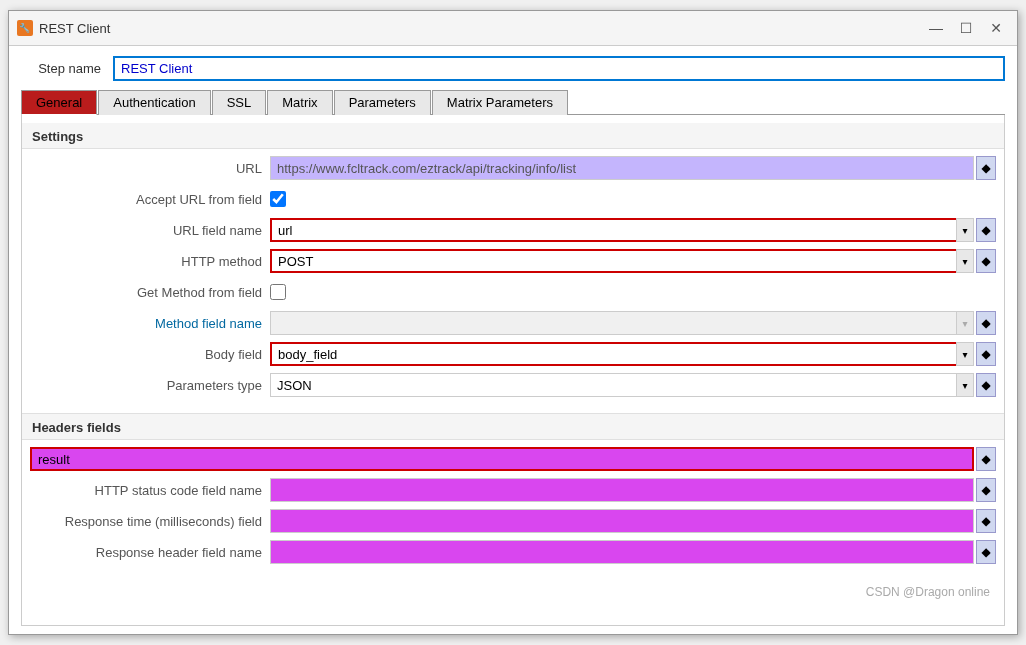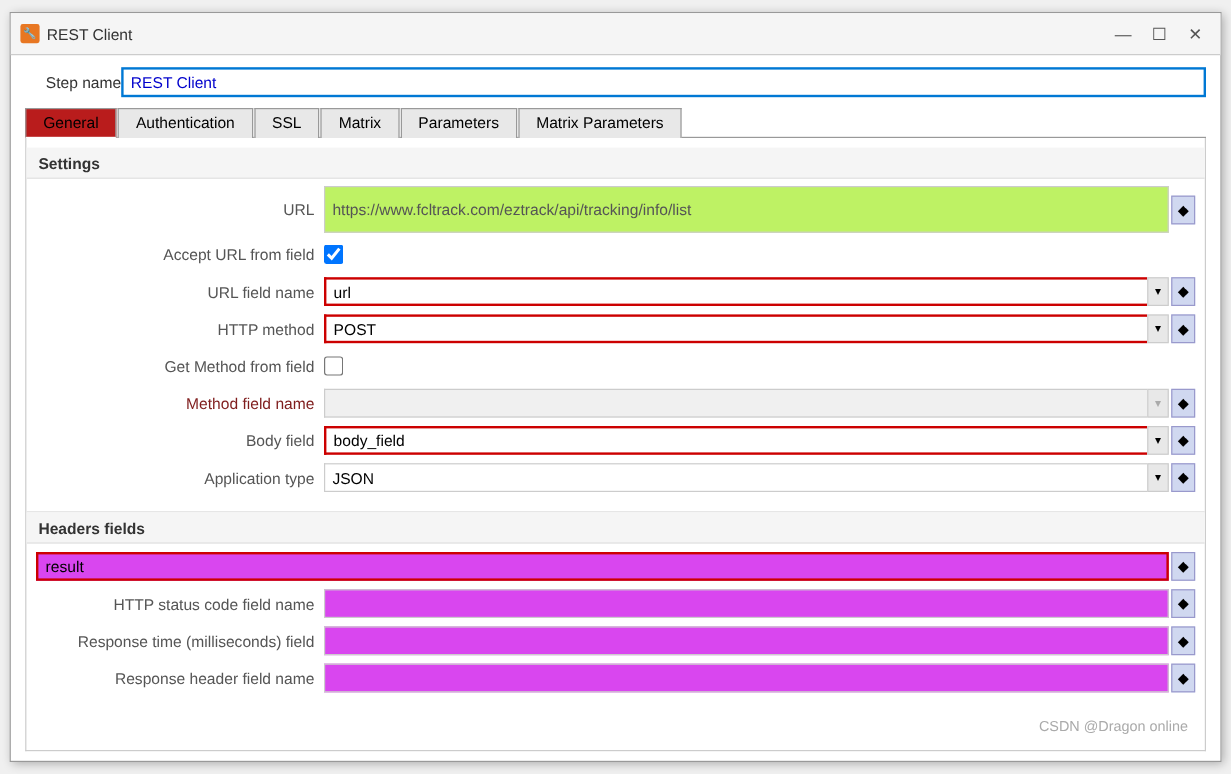--- a/index.html
+++ b/index.html
@@ -79,21 +79,21 @@
     }
 
     .step-name-row {
       display: flex;
       align-items: center;
       margin-bottom: 8px;
     }
     .step-name-label {
       font-size: 13px;
       color: #333;
-      margin-right: 0;
+      margin-right: 12px;
       text-align: right;
       min-width: 80px;
     }
     .step-name-input {
       flex: 1;
       border: 2px solid #0078d4;
       padding: 3px 6px;
       font-size: 13px;
       background: white;
       color: #0000cc;
@@ -153,21 +153,21 @@
 
     .form-label {
       text-align: right;
       color: #555;
       font-size: 13px;
       padding-right: 8px;
       flex-shrink: 0;
       width: 240px;
     }
     .form-label.disabled {
-      color: #7f1d1d;
+      color: #0369a1;
     }
 
     .form-input {
       flex: 1;
       border: 1px solid #ccc;
       padding: 2px 6px;
       font-size: 13px;
       height: 24px;
       background: #d946ef;
       outline: none;
@@ -178,22 +178,22 @@
     }
     .form-input.highlighted {
       border: 2px solid #cc0000;
     }
 
     .form-input-url {
       flex: 1;
       border: 1px solid #ccc;
       padding: 2px 6px;
       font-size: 13px;
-      height: 39px;
-      background: #bef264;
+      height: 24px;
+      background: #c4b5fd;
       color: #555;
     }
 
     .input-with-dropdown {
       flex: 1;
       display: flex;
       align-items: center;
     }
     .input-with-dropdown input {
       flex: 1;
@@ -358,21 +358,21 @@
           <div class="row-end">
             <div class="input-with-dropdown">
               <input type="text" class="highlighted" value="body_field" style="">
               <div class="dropdown-btn">▾</div>
             </div>
             <div class="icon-btn">◆</div>
           </div>
         </div>
 
         <div class="form-row">
-          <span class="form-label">Application type</span>
+          <span class="form-label">Parameters type</span>
           <div class="row-end">
             <div class="input-with-dropdown">
               <input type="text" value="JSON" style="flex: 1 1 0%; border-top: 1px solid rgb(204, 204, 204); border-bottom: 1px solid rgb(204, 204, 204); border-left: 1px solid rgb(204, 204, 204); border-image: initial; border-right: none; padding: 2px 6px; font-size: 13px; height: 24px; background: white; outline: none;">
               <div class="dropdown-btn">▾</div>
             </div>
             <div class="icon-btn">◆</div>
           </div>
         </div>
       </div>
 

